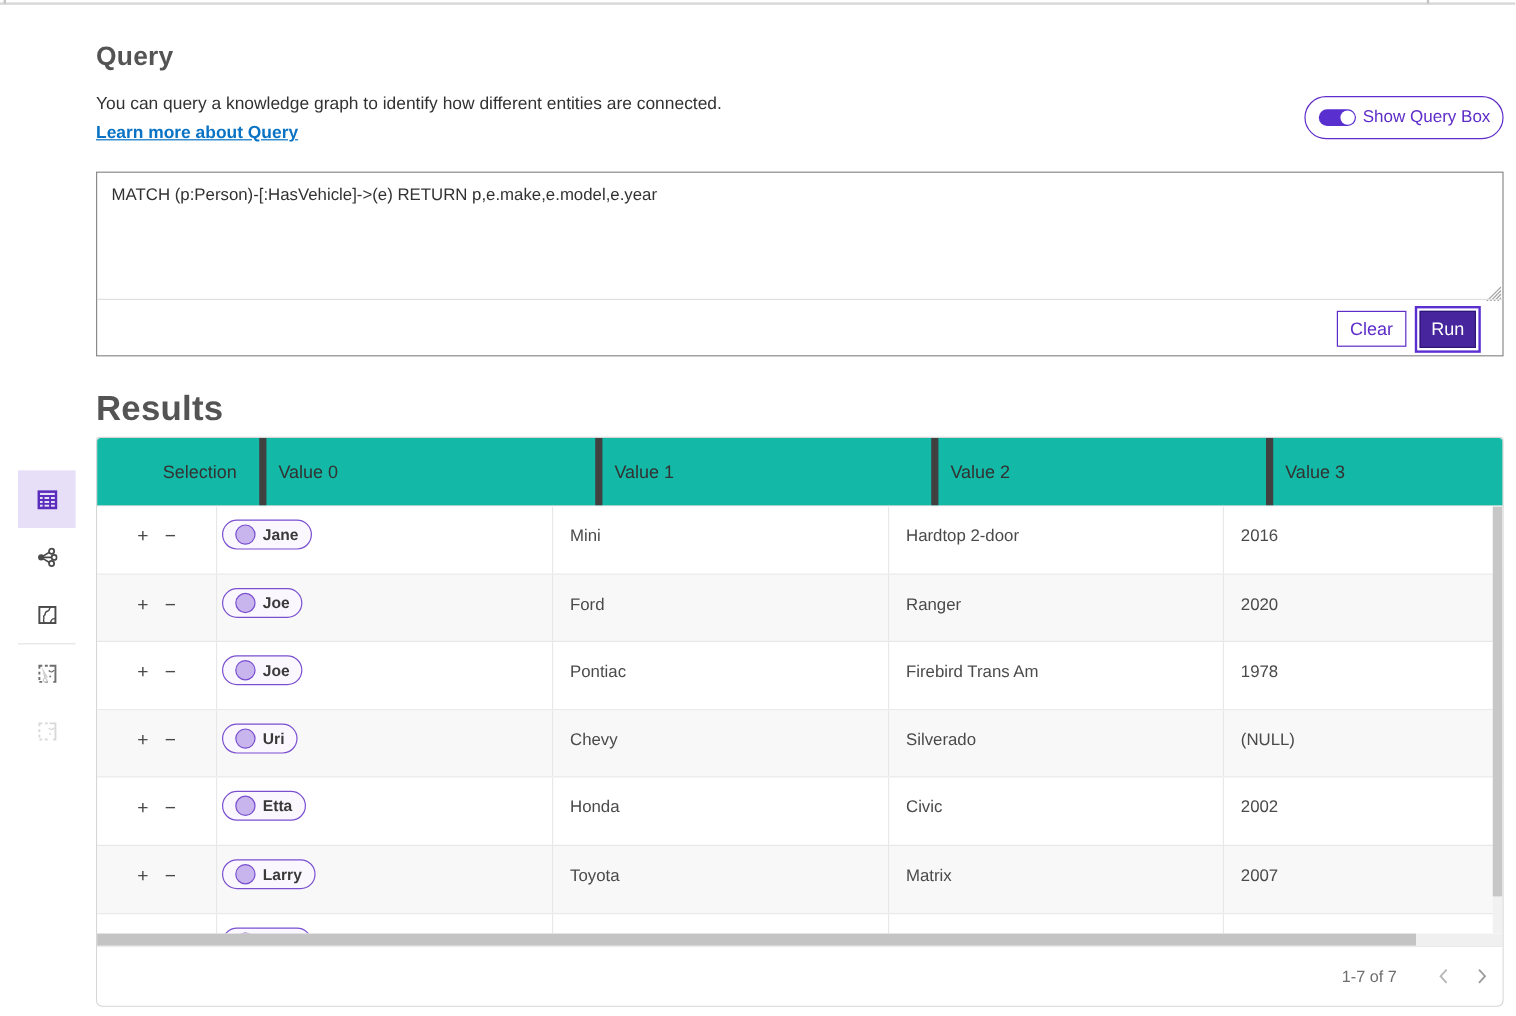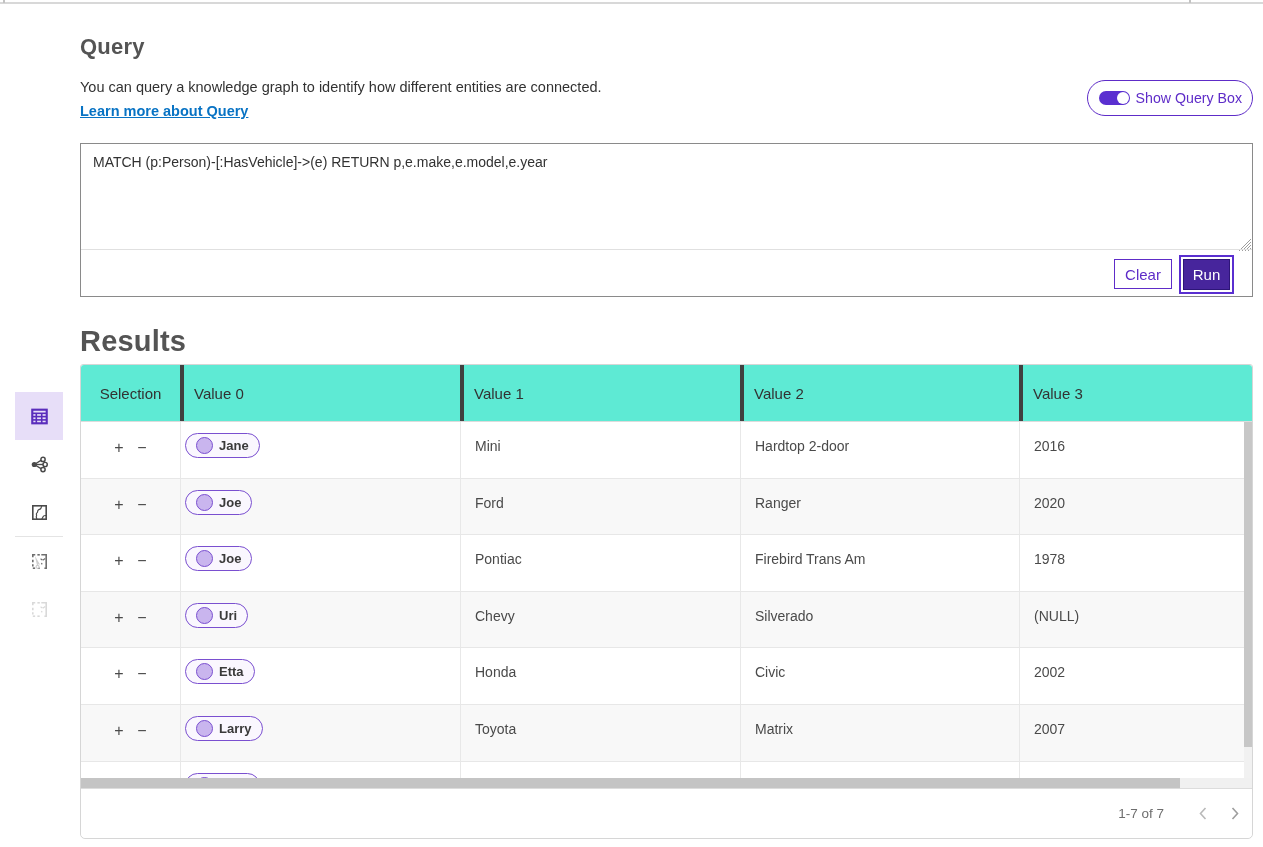--- a/index.html
+++ b/index.html
@@ -54,24 +54,24 @@
   .run-wrap { border:2px solid var(--accent-strong); padding:2px; background:#fff; position:relative; top:1px; }
   .btn-run { display:block; height:31px; width:47px; background:var(--accent-deep);
     border:1px solid #2d1578; color:#fff; font-size:15px; font-family:inherit; cursor:pointer; }
 
   
   h2.results-title { position:absolute; left:0; top:325px; font-size:29px; font-weight:700;
     color:var(--heading); letter-spacing:.2px; }
 
   .card { position:absolute; left:0; top:364px; width:1173px; height:475px;
     border:1px solid #d6d6d6; border-radius:3px 3px 5px 5px; background:#fff; }
-  .thead { display:flex; height:57px; background:#5eead4; border-bottom:1px solid #dcdcdc;
-    border-radius:3px 3px 0 0; }
+  .thead { display:flex; height:57px; background:#14b8a6; border-bottom:1px solid #dcdcdc;
+    border-radius:3px 3px 0 0;padding-left:36px; }
   .th { font-size:15px; color:var(--text); display:flex; align-items:center; padding-left:10px; }
-  .th + .th { border-left:4px solid #404040; }
+  .th + .th { border-left:6px solid #404040; }
   .th.c0 { width:99px; justify-content:center; padding-left:0; }
   .th.c1 { width:280px; } .th.c2 { width:280px; } .th.c3 { width:279px; }
   .th.c4 { flex:1; }
 
   .tbody { position:relative; height:356px; overflow:hidden; }
   .tr { display:flex; height:56.6px; background:#fff; border-bottom:1px solid #e7e7e7; }
   .tr.alt { background:#f8f8f8; }
   .td { padding:16px 0 0 14px; font-size:14px; color:var(--cell); }
   .td + .td { border-left:1px solid #e8e8e8; }
   .td.c0 { width:99px; padding:15px 0 0 0; display:flex; justify-content:center; gap:10px; }

